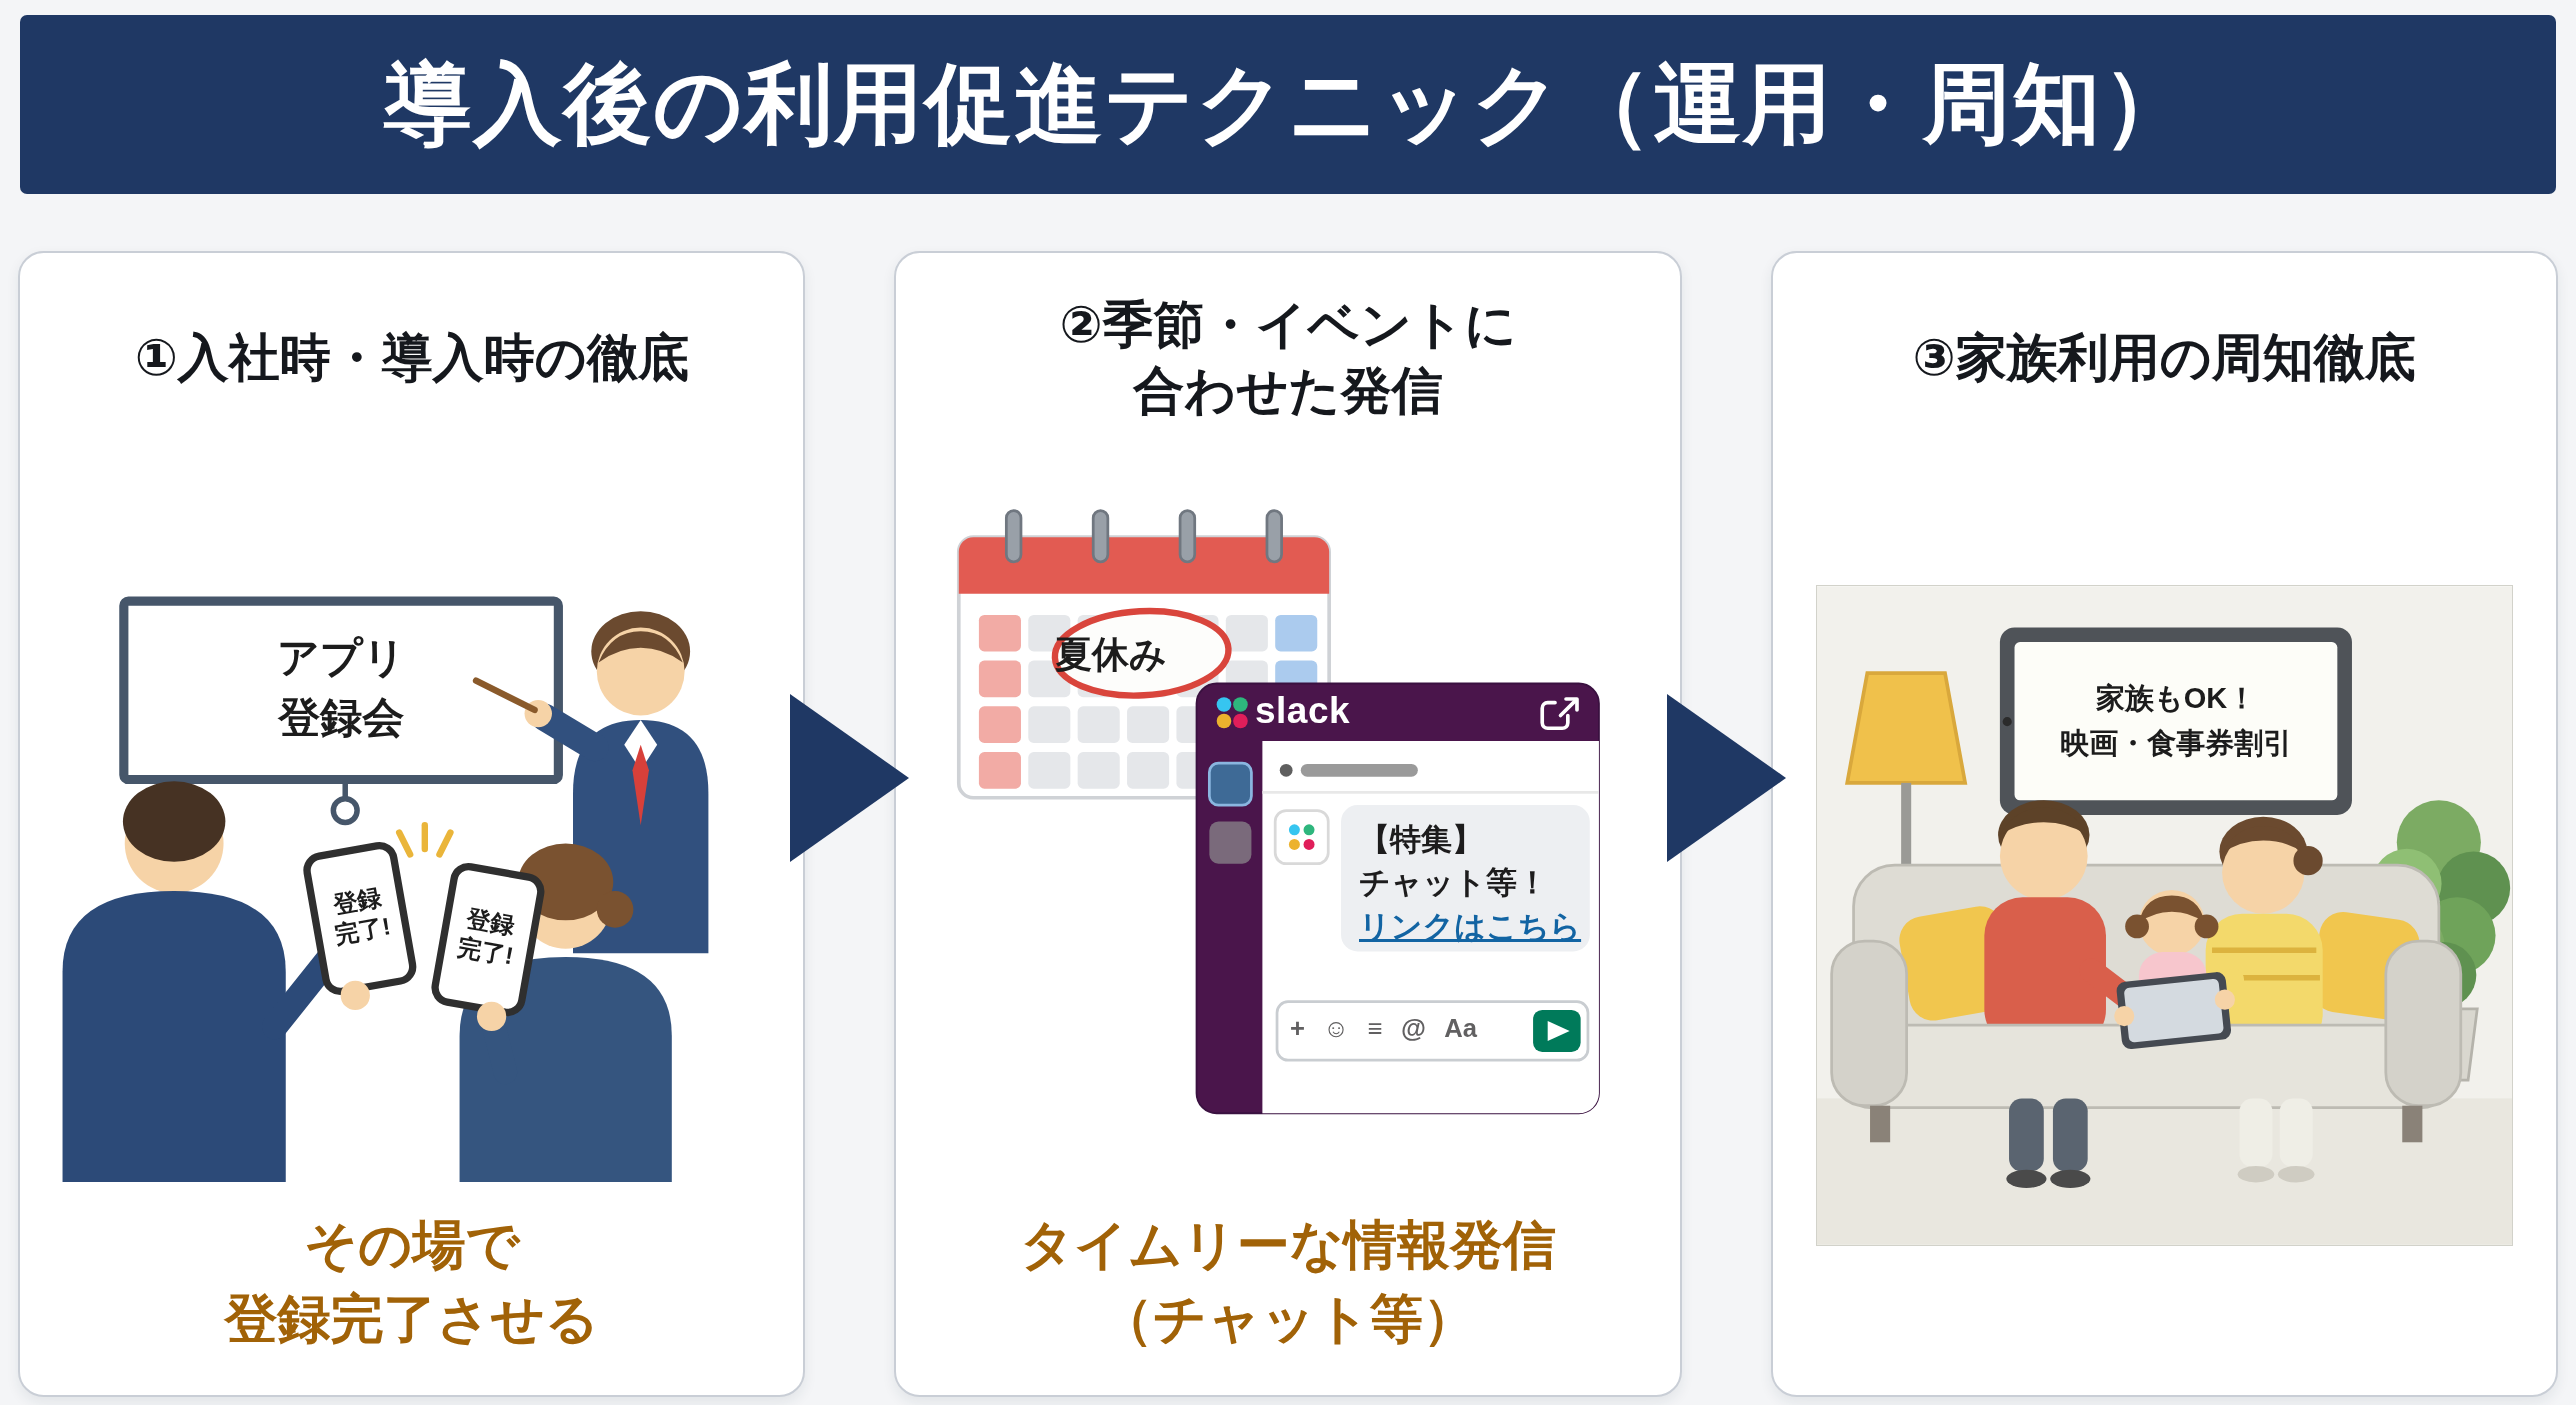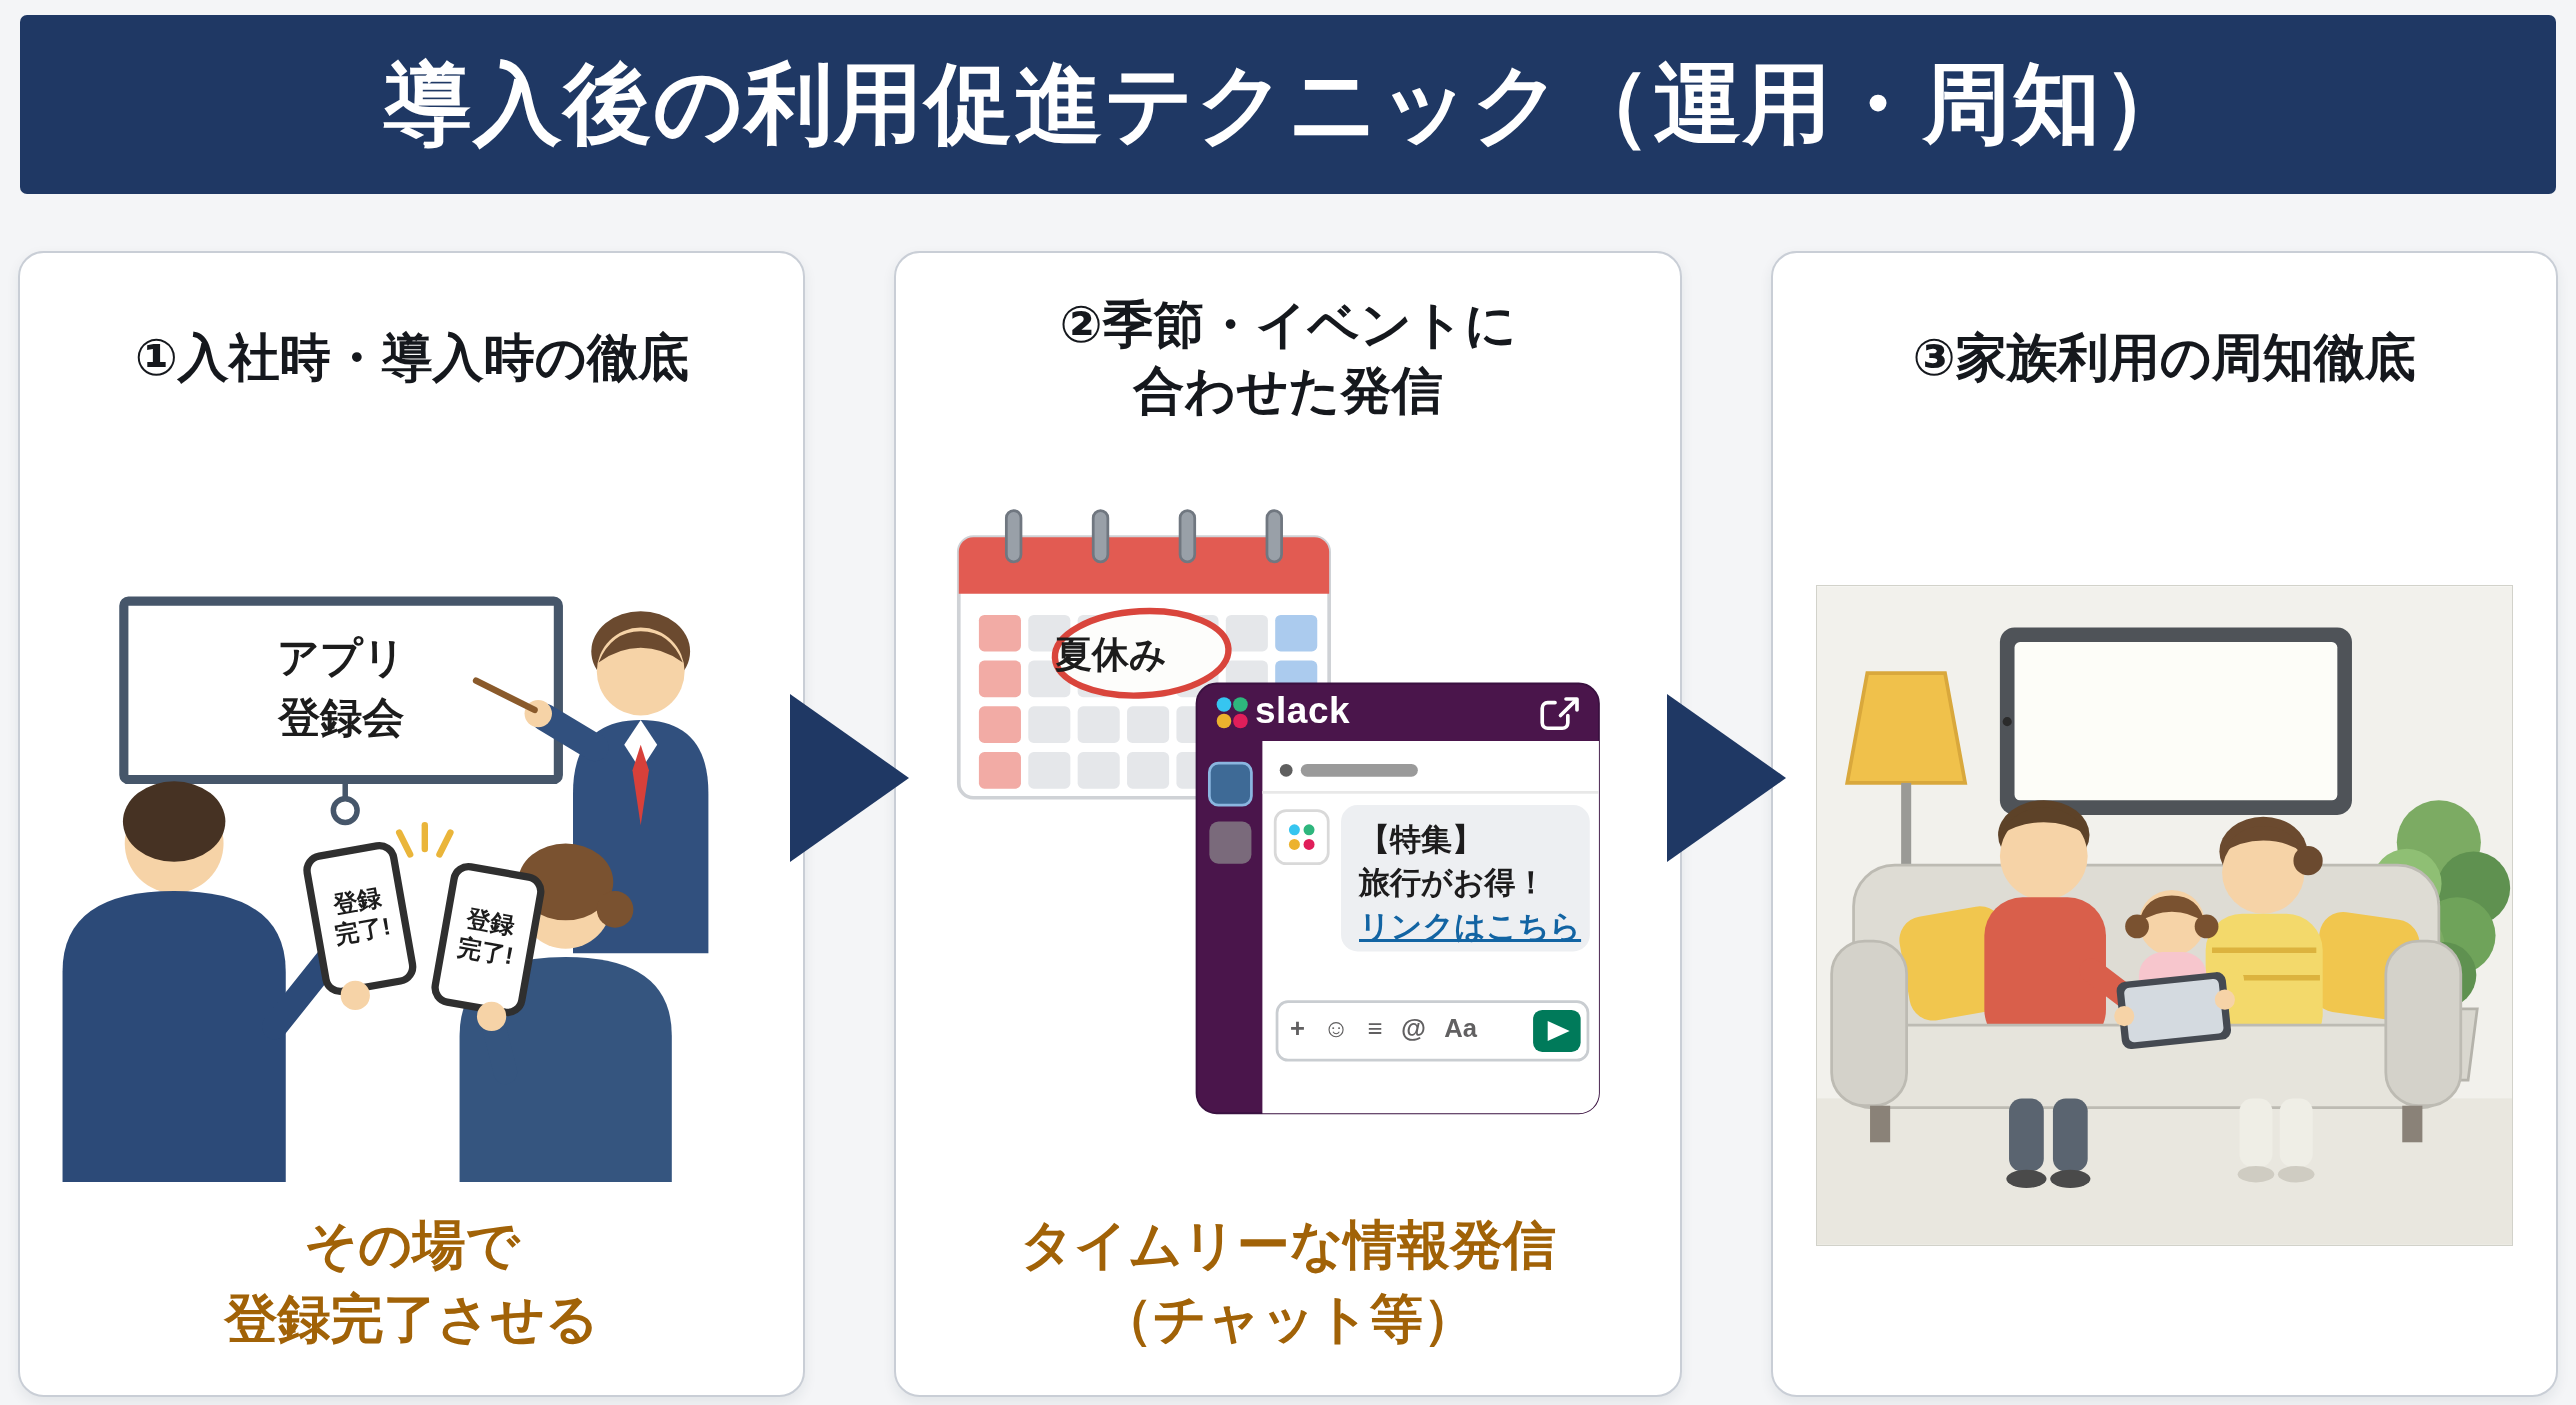--- a/index.html
+++ b/index.html
@@ -196,21 +196,21 @@
               <rect x="388" y="553" width="340" height="64" rx="12" fill="#ffffff" stroke="#c9cdd1" stroke-width="3"></rect>
               <g>
                 <rect x="668" y="562" width="52" height="46" rx="10" fill="#007a5a"></rect>
                 <polygon points="684,574 708,585 684,596" fill="#ffffff"></polygon>
               </g>
             </g>
           </svg>
           <div class="overlay calendar-label">夏休み</div>
           <div class="overlay slack-wordmark">slack</div>
           <div class="overlay chat-message pre">【特集】
-旅行がお得！</div>
+チャット等！</div>
           <div class="overlay chat-link">リンクはこちら</div>
           <div class="overlay slack-input-icons">
             <span>+</span>
             <span>☺</span>
             <span>≡</span>
             <span>@</span>
             <span>Aa</span>
           </div>
         </div>
       </div>
@@ -298,19 +298,21 @@
               <ellipse cx="524" cy="643" rx="20" ry="9" fill="#cfccc2"></ellipse>
             </g>
 
             <g transform="rotate(-6 390 462)">
               <rect x="330" y="427" width="120" height="74" rx="10" fill="#454a52"></rect>
               <rect x="338" y="434" width="104" height="60" rx="6" fill="#d4dae0"></rect>
             </g>
             <circle cx="336" cy="470" r="11" fill="#f6d3a7"></circle>
             <circle cx="446" cy="452" r="11" fill="#f6d3a7"></circle>
           </svg>
+          <div class="overlay tv-text pre">家族もOK！
+映画・食事券割引</div>
         </div>
       </div>
     </section>
 
   </main>
 </div>
 
 
 </body></html>

